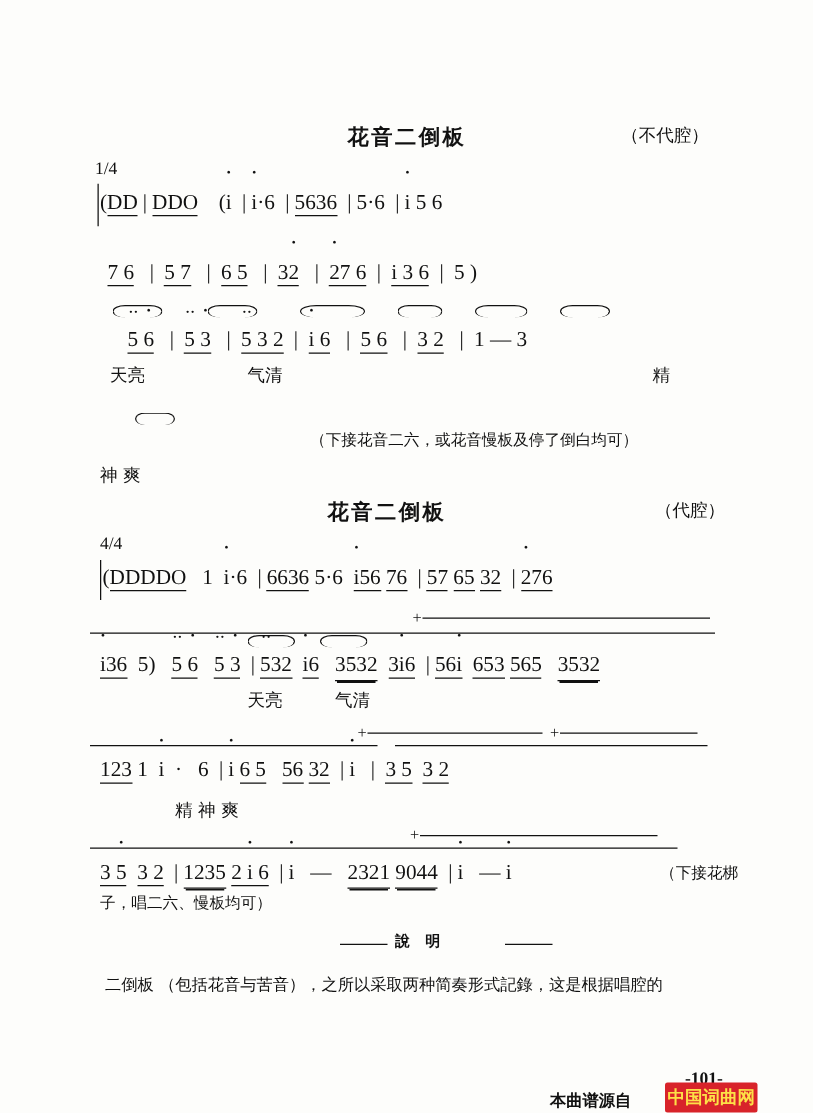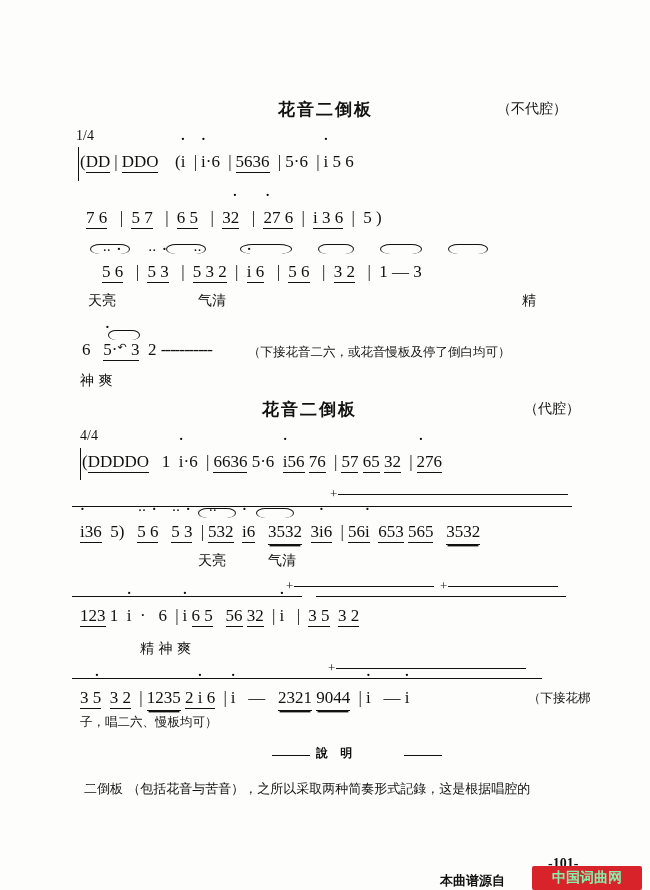--- a/index.html
+++ b/index.html
@@ -56,22 +56,22 @@
 
   .explain-title{
     font-family:"DejaVu Sans", sans-serif;font-size:12px;font-weight:bold;letter-spacing:4px;
   }
   .explain-body{
     font-family:"DejaVu Sans", sans-serif;font-size:13px;line-height:1.75;text-align:justify;
   }
   .pagenum{font-family:"Liberation Serif",serif;font-size:14px;font-weight:bold;}
   .src-label{font-family:"DejaVu Sans",sans-serif;font-size:13px;font-weight:bold;}
   .src-box{
-    display:inline-block;background:#d8232a;color:#86efac;font-weight:bold;
-    font-family:"DejaVu Sans",sans-serif;font-size:14px;padding:3px 20px;border-radius:2px;
+    display:inline-block;background:#d8232a;color:#fde047;font-weight:bold;
+    font-family:"DejaVu Sans",sans-serif;font-size:14px;padding:3px 2px;border-radius:2px;
   }
   .rule{position:absolute;border-top:1.6px solid #111;}
 </style>
 </head>
 <body>
 
 <div class="page">
 
   <div class="row title" style="left:278px;top:98px;">花音二倒板</div>
   <div class="row paren-title" style="left:497px;top:100px;">（不代腔）</div>
@@ -112,25 +112,20 @@
     <span class="u1">5&nbsp;6</span><span class="bar">&nbsp;&nbsp;|</span>
     <span class="u1">3&nbsp;2</span><span class="bar">&nbsp;&nbsp;|</span>
     <span>1&nbsp;—&nbsp;3</span>
   </div>
 
   <div class="row lyr" style="left:88px;top:292px;">天亮</div>
   <div class="row lyr" style="left:198px;top:292px;">气清</div>
   <div class="row lyr" style="left:522px;top:292px;">精</div>
 
   <div class="slur" style="left:108px;top:330px;width:30px;"></div>
-  <div class="row notes" style="left:82px;top:340px;">
-    <span>6&nbsp;&nbsp;</span>
-    <span class="u1"><span class="dota">5</span>·<span style="font-size:11px;vertical-align:4px;">↶</span>&nbsp;3</span>
-    <span>&nbsp;2&nbsp;<span style="letter-spacing:-1px;">-----------</span></span>
-  </div>
   <div class="row lyr small" style="left:248px;top:344px;">（下接花音二六，或花音慢板及停了倒白均可）</div>
   <div class="row lyr" style="left:80px;top:372px;">神  爽</div>
 
   <div class="row title" style="left:262px;top:398px;">花音二倒板</div>
   <div class="row paren-title" style="left:524px;top:400px;">（代腔）</div>
   <div class="row meter" style="left:80px;top:428px;">4/4</div>
 
   <div class="rule" style="left:80px;top:448px;width:2px;height:32px;border-top:none;border-left:1.4px solid #111;"></div>
   <div class="row notes" style="left:82px;top:452px;">
     <span>(</span><span class="u1">DDDDO</span>

